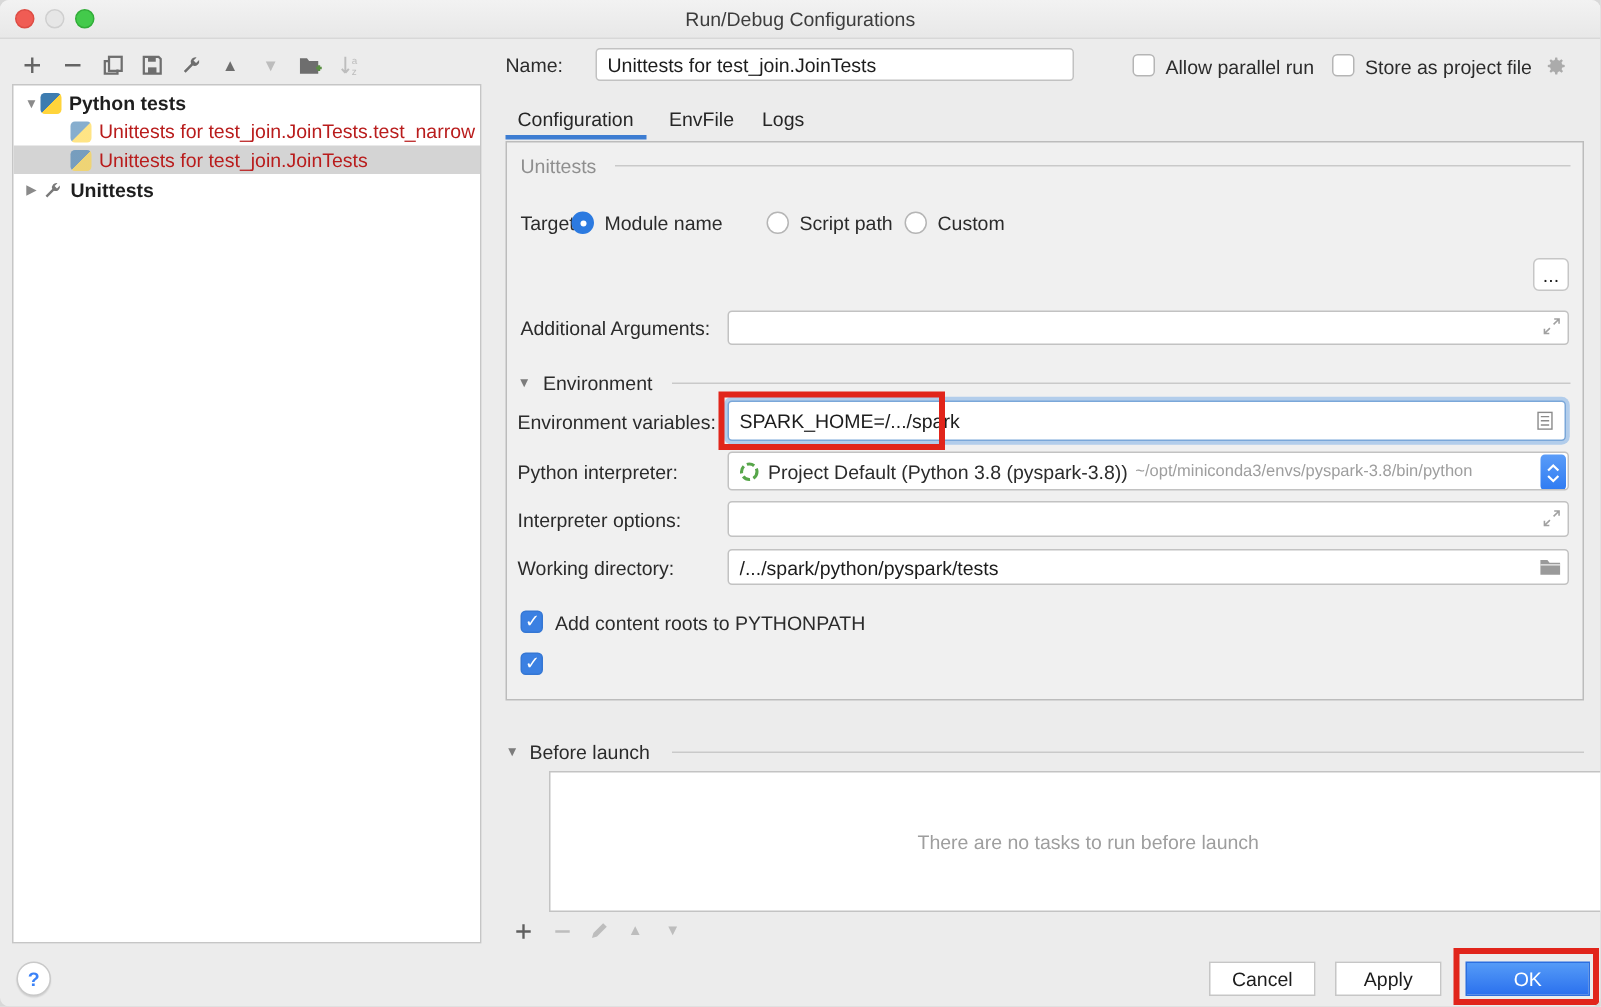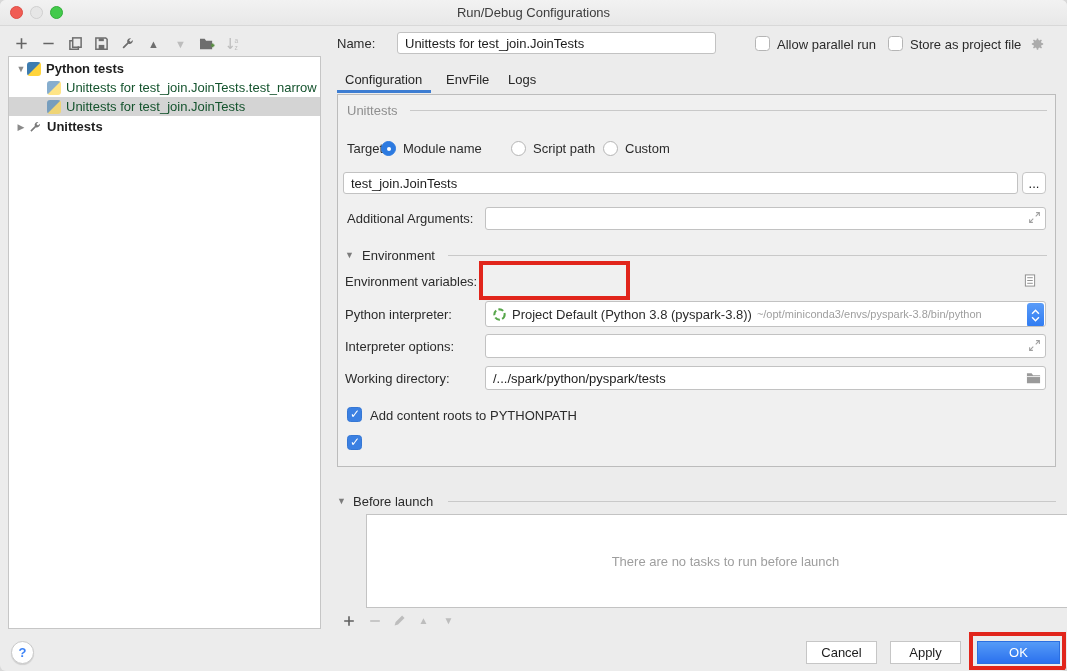--- a/index.html
+++ b/index.html
@@ -26,21 +26,21 @@
     background:#fff; border:1px solid #c6c6c6; overflow:hidden; }
   .tree-row { position:absolute; left:0; width:100%; height:19px; display:flex;
     align-items:center; white-space:nowrap; overflow:hidden; }
   .tree-row.checked { background:#d4d4d4; }
   .twisty { font-size:9px; color:#8a8a8a; width:12px; text-align:center; flex:0 0 12px; }
   .py-icon { width:14px; height:14px; border-radius:3px; flex:0 0 14px; margin-right:5px;
     background:linear-gradient(135deg,#3d7cb0 49%,#ffd43b 51%); }
   .py-icon.faded { opacity:.62; }
   .tree-label { font-size:13px; }
   .tree-label.bold { font-weight:bold; color:#1e1e1e; }
-  .tree-label.dim { color:#14532d; }
+  .tree-label.dim { color:#b91c1c; }
   
   .lbl { position:absolute; white-space:nowrap; color:#2b2b2b; }
   .lbl.gray { color:#8f8f8f; }
   .field { position:absolute; background:#fff; border:1px solid #c2c2c2; border-radius:3px;
     font-family:inherit; font-size:13px; color:#1c1c1c; padding:0 7px; outline:none; }
   .sec-line { position:absolute; height:1px; background:#c9c9c9; }
   .checkbox { position:absolute; width:15px; height:15px; border:1px solid #b5b5b5;
     border-radius:3.5px; background:#fff; }
   .checkbox.checked { background:#3b80e2; border-color:#3577d4; }
   .checkbox.checked::after { content:"✓"; position:absolute; left:2px; top:-1px;
@@ -185,36 +185,36 @@
   <div class="sec-line" style="left:410px;top:110px;width:637px"></div>
 
   <div class="lbl" style="left:347px;top:141px">Target:</div>
   <div class="radio checked" style="left:381px;top:141px"></div>
   <div class="lbl" style="left:403px;top:141px">Module name</div>
   <div class="radio" style="left:511px;top:141px"></div>
   <div class="lbl" style="left:533px;top:141px">Script path</div>
   <div class="radio" style="left:603px;top:141px"></div>
   <div class="lbl" style="left:625px;top:141px">Custom</div>
 
-  <input class="field" style="left: 343px; top: 172px; width: 675px; height: 22px;" value="test_join.JoinTests">
   <button class="btn" style="left:1022px;top:172px;width:24px;height:22px;border-radius:4px">...</button>
 
   <div class="lbl" style="left:347px;top:211px">Additional Arguments:</div>
   <input class="field" style="left: 485px; top: 207px; width: 561px; height: 23px;" value="">
   <div class="field-ico" style="left:1028px;top:211px">
     <svg width="13" height="13" viewBox="0 0 16 16">
         <path d="M9.5 6.5L14 2M14 6V2h-4M6.5 9.5L2 14M2 10v4h4" stroke="#a0a0a0" fill="none" stroke-width="1.3"></path>
       </svg>
   </div>
 
   <div class="sec-twisty" style="left:345px;top:250px">▼</div>
   <div class="lbl" style="left:362px;top:248px">Environment</div>
   <div class="sec-line" style="left:448px;top:255px;width:599px"></div>
 
   <div class="lbl" style="left:345px;top:274px">Environment variables:</div>
+  <input class="env-field" style="left: 485px; top: 267px; width: 559px; height: 27px;" value="SPARK_HOME=/.../spark">
   <div class="field-ico" style="left:1024px;top:274px">
     <svg width="12" height="13" viewBox="0 0 12 14">
         <rect x="1" y="1" width="10" height="12" fill="#fff" stroke="#8a8a8a"></rect>
         <path d="M3 4h6M3 7h6M3 10h6" stroke="#8a8a8a"></path>
       </svg>
   </div>
 
   <div class="lbl" style="left:345px;top:307px">Python interpreter:</div>
   <div class="dropdown" style="left:485px;top:301px;width:561px;height:26px">
     <span class="mini-ico" style="position:static;margin-right:5px">

